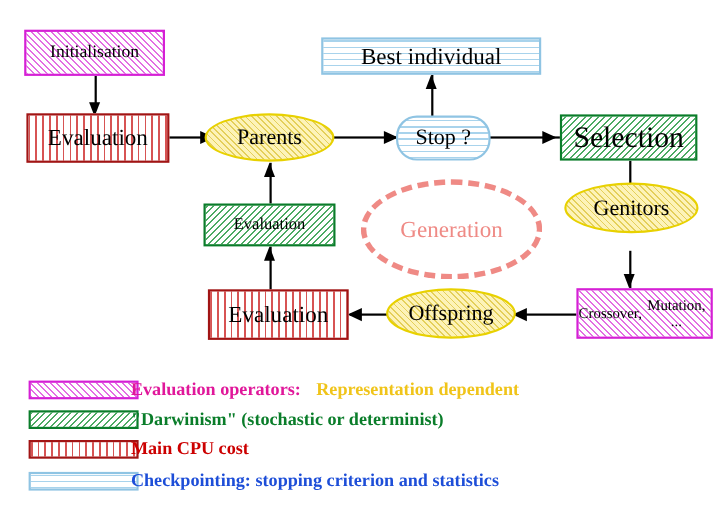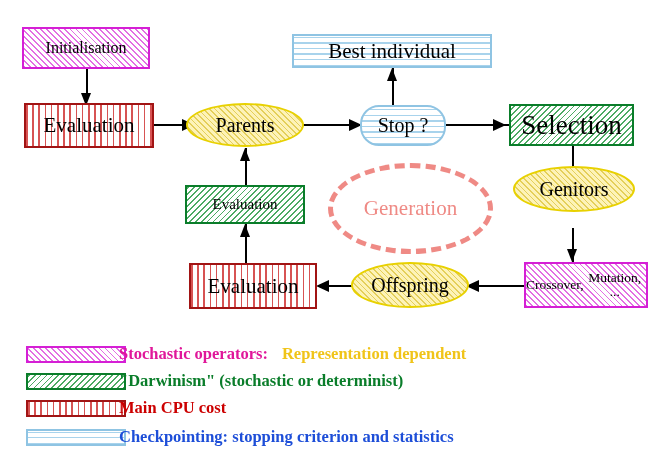--- a/index.html
+++ b/index.html
@@ -230,21 +230,21 @@
 
   <div class="node ellipse dashed-salmon" style="left:328px; top:163px; width:165px; height:91px; font-size:21px; z-index:2;">
     <span class="lbl">Generation</span>
   </div>
 
   <div id="legend">
 
     <div class="legend-row" style="top:10px;">
       <div class="swatch fill-magenta"></div>
       <div class="legend-text">
-        <span style="color:#e0179a;">Stochastic operators:</span><span class="part2" style="color:#f0c419;">Representation dependent</span>
+        <span style="color:#e0179a;">Evaluation operators:</span><span class="part2" style="color:#f0c419;">Representation dependent</span>
       </div>
     </div>
 
     <div class="legend-row" style="top:37px;">
       <div class="swatch fill-green"></div>
       <div class="legend-text">
         <span style="color:#0a7d2a;">"Darwinism" (stochastic or determinist)</span>
       </div>
     </div>
 

